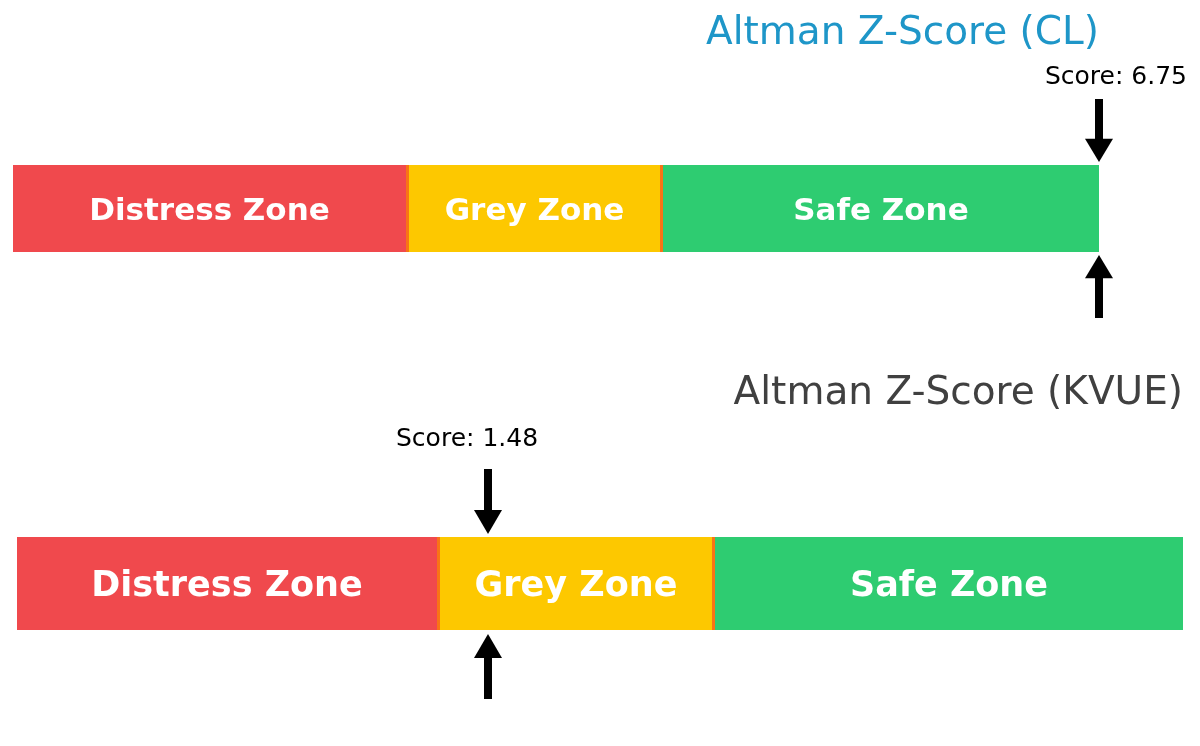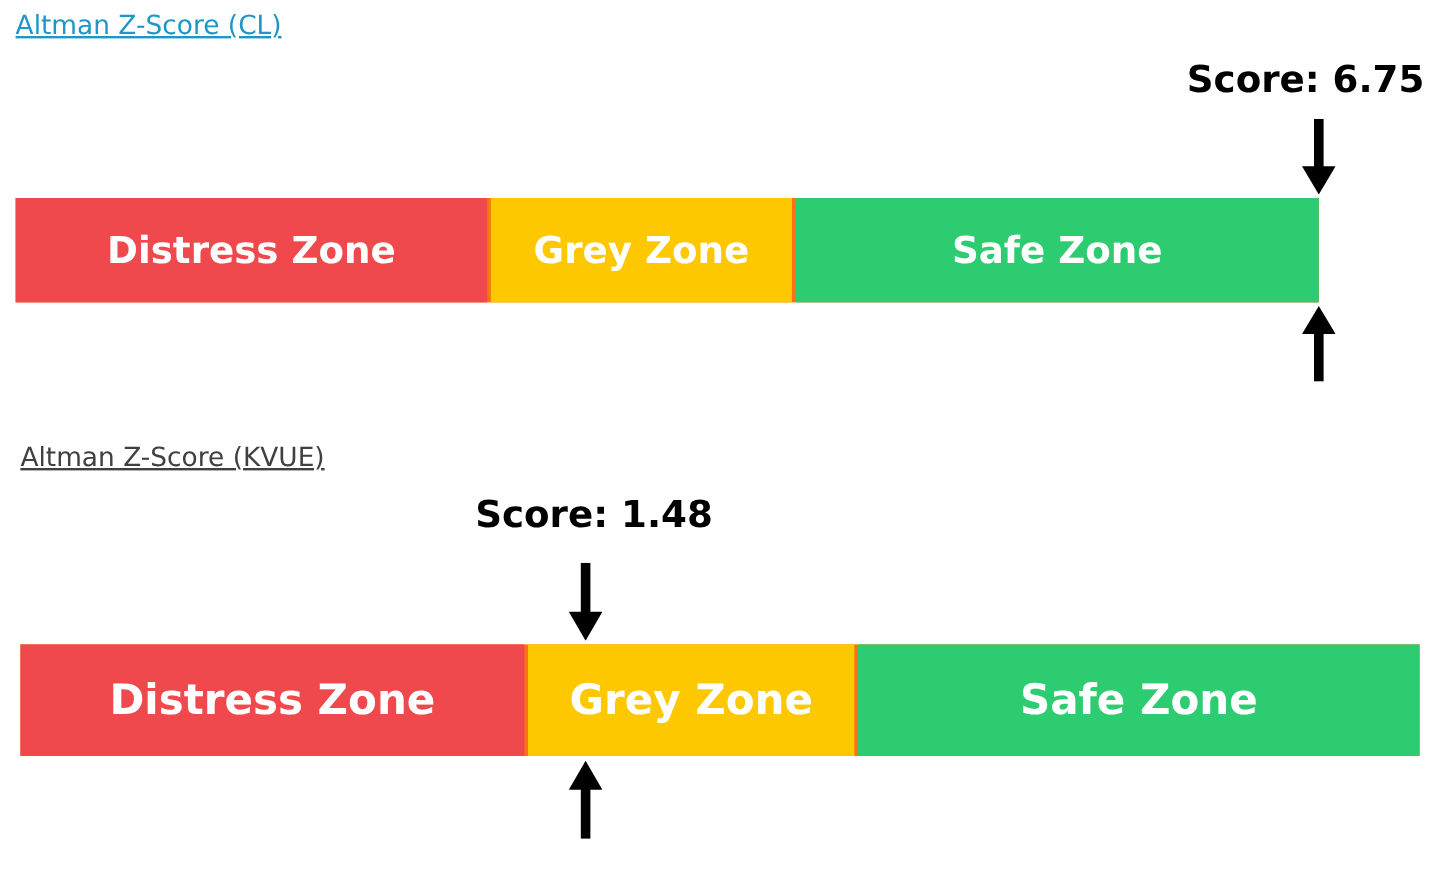--- a/index.html
+++ b/index.html
@@ -9,34 +9,34 @@
   .canvas {
     position: relative;
     width: 1200px;
     height: 746px;
     background: #ffffff;
     overflow: hidden;
   }
 
   .chart-title {
     position: absolute;
-    text-align: left;
-    font-size: 22px;
+    text-align: right;
+    font-size: 39px;
     font-weight: 400;
     line-height: 1.15;
-    text-decoration: underline;
   }
   #c1-title { left: 13px; top: 9px;  width: 1086px; }
   #c2-title { left: 17px; top: 369px; width: 1166px; }
 
   .score-annotation {
     position: absolute;
-    font-size: 31px;
-    font-weight: 700;
+    font-size: 25px;
+    font-weight: 400;
     line-height: 1.1;
+    margin-top: 12px;
   }
   #c1-score { top: 50px;  right: 13px; text-align: right; }
   #c2-score { top: 412px; left: 396px; }
 
   .arrow { position: absolute; width: 28px; }
   .arrow svg { display: block; width: 100%; height: 100%; }
   #c1-arrow-down { left: 1085px; top: 99px;  height: 63px; }
   #c1-arrow-up   { left: 1085px; top: 255px; height: 63px; }
   #c2-arrow-down { left: 474px;  top: 469px; height: 65px; }
   #c2-arrow-up   { left: 474px;  top: 634px; height: 65px; }

